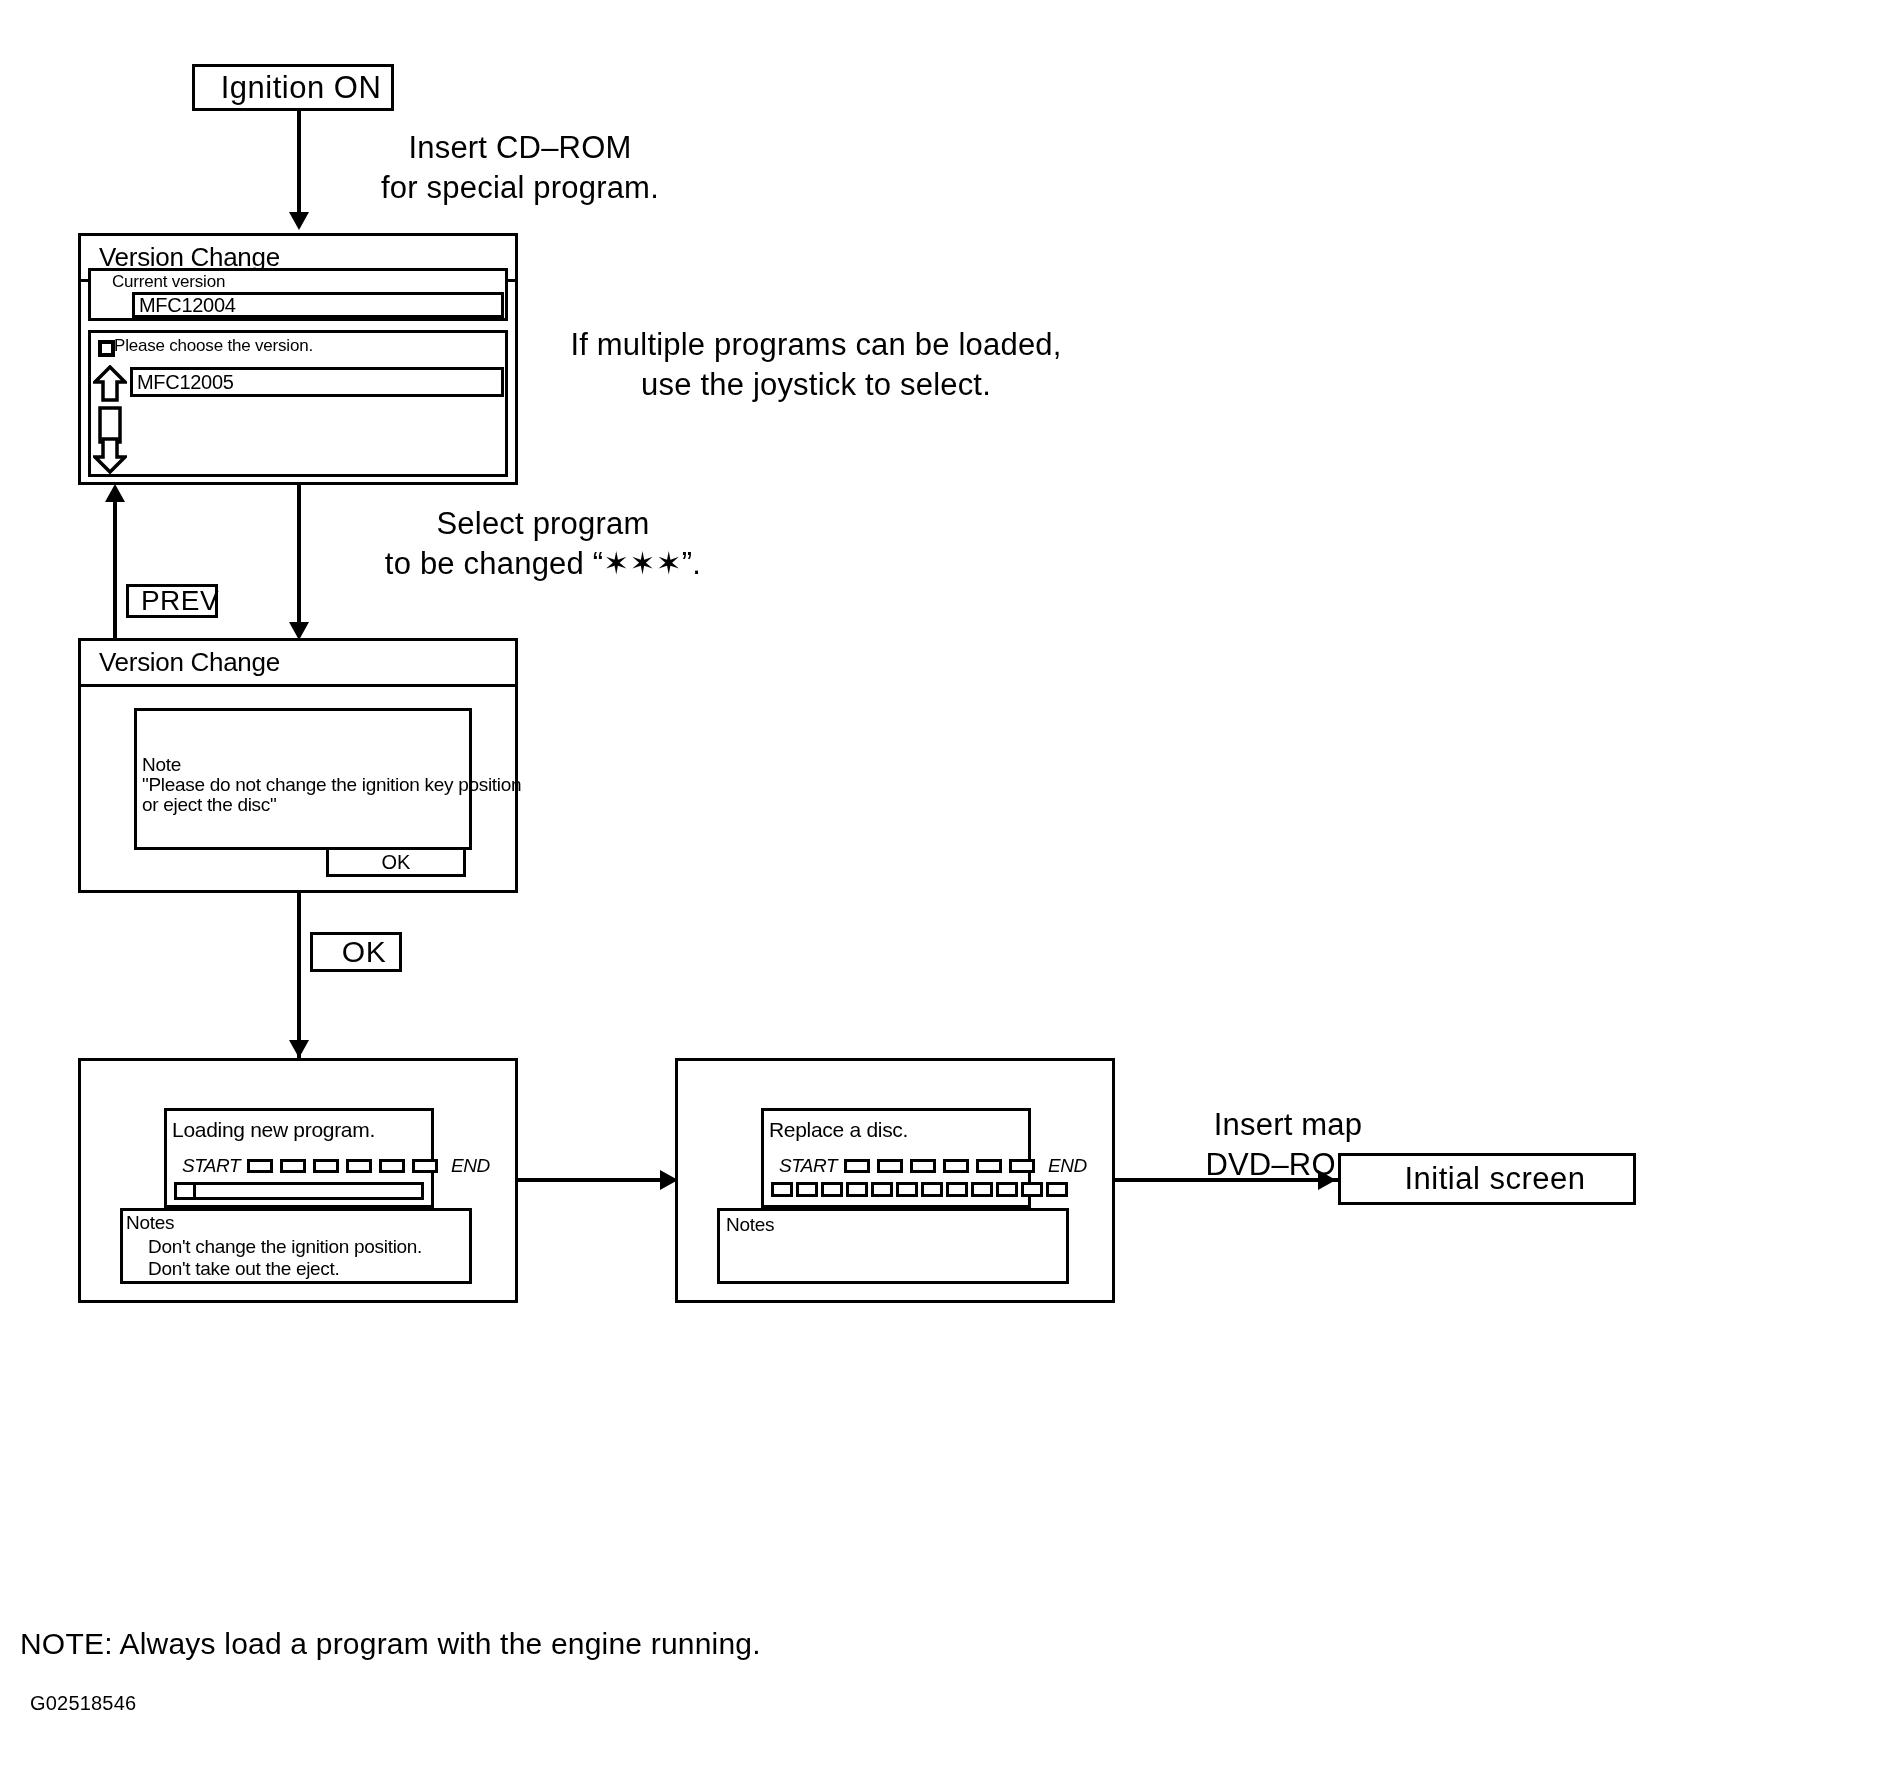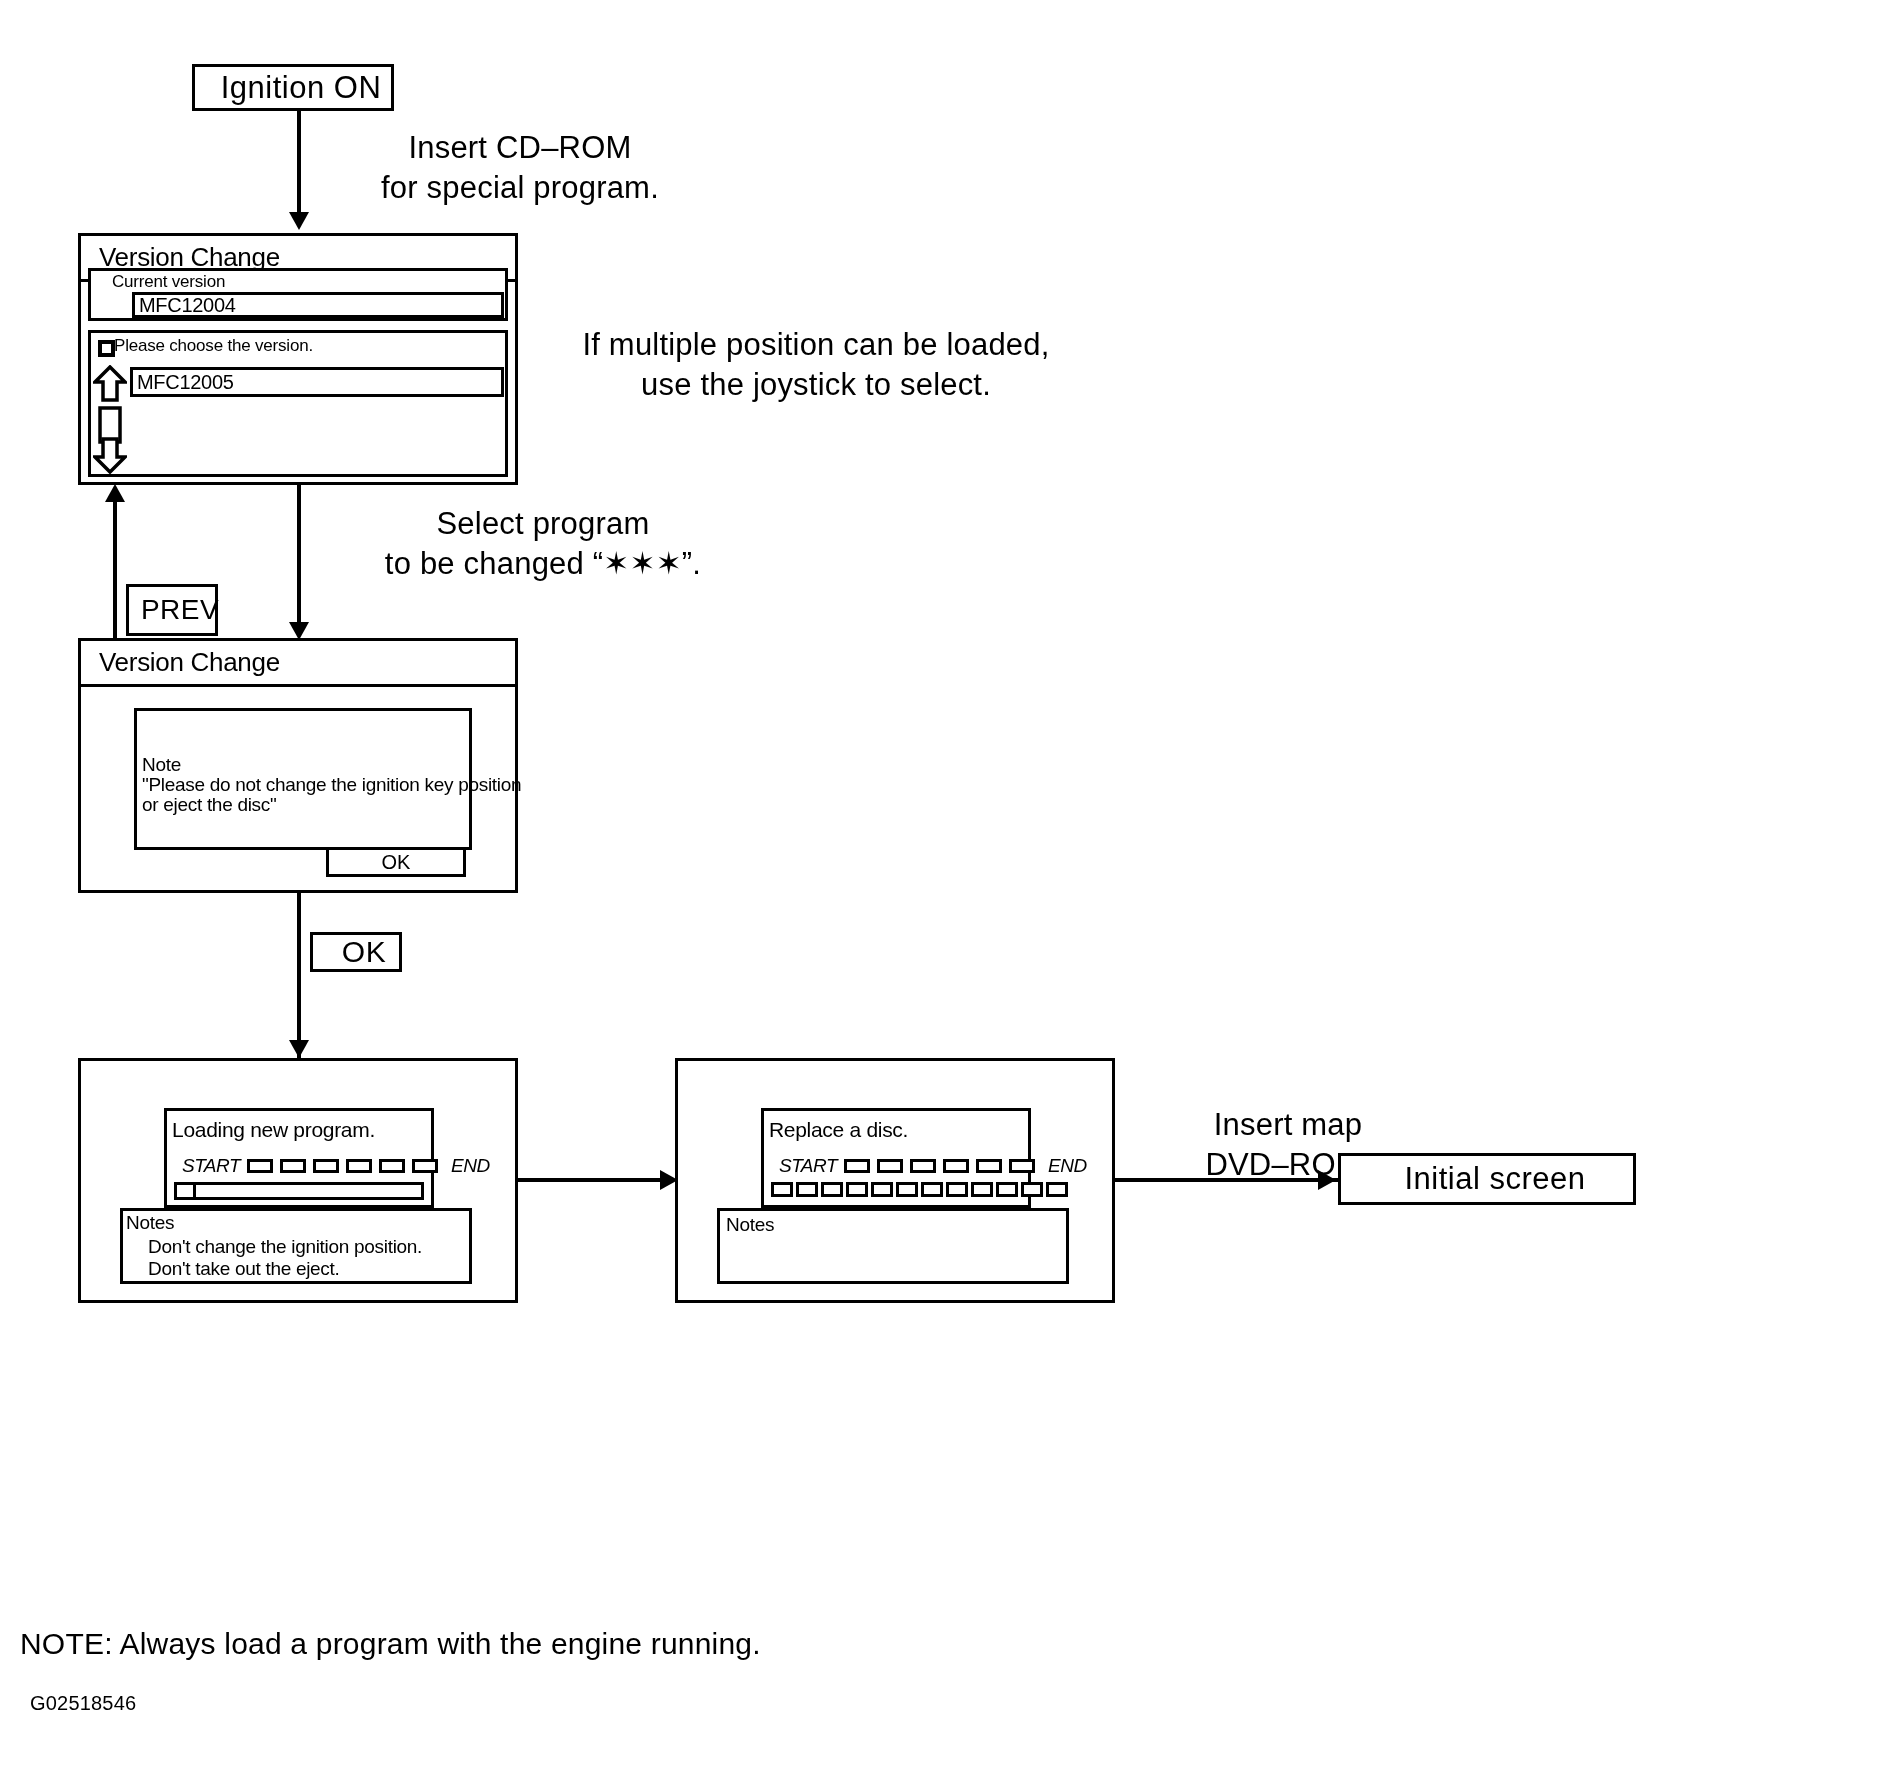--- a/index.html
+++ b/index.html
@@ -188,31 +188,31 @@
   </div>
 
   <div class="abs" style="left:93px; top:436px; width:34px; height:38px;">
     <svg class="glyph" width="34" height="38" viewBox="0 0 34 38" aria-hidden="true">
       <polygon points="17,36 2,21 10,21 10,3 24,3 24,21 32,21" fill="#fff" stroke="#000" stroke-width="3.5" stroke-linejoin="miter"></polygon>
     </svg>
   </div>
 
   <div class="abs field" style="left:130px; top:367px; width:374px; height:30px;">MFC12005</div>
 
-  <div class="abs bigtext" style="left:536px; top:325px; width:560px;">If multiple position can be loaded,
+  <div class="abs bigtext" style="left:536px; top:325px; width:560px;">If multiple programs can be loaded,
 use the joystick to select.</div>
 
   <div class="abs vline" style="left:297px; top:485px; width:4px; height:140px;"></div>
   <div class="abs arrow-down" style="left:289px; top:622px;"></div>
   <div class="abs bigtext" style="left:308px; top:504px; width:470px;">Select program
 to be changed “✶✶✶”.</div>
 
   <div class="abs vline" style="left:113px; top:494px; width:4px; height:147px;"></div>
   <div class="abs arrow-up" style="left:105px; top:484px;"></div>
-  <div class="abs labelbox" style="left:126px; top:584px; width:92px; height:52px; font-size:28px;">
+  <div class="abs labelbox" style="left:126px; top:584px; width:92px; height:34px; font-size:28px;">
     <span>PREV</span>
   </div>
 
   <div class="abs window" style="left:78px; top:638px; width:440px; height:255px;">
     <div class="window-title">Version Change</div>
   </div>
 
   <div class="abs inner-panel" style="left:134px; top:708px; width:338px; height:142px;"></div>
   <div class="abs note-label" style="left:142px; top:754px;">Note</div>
   <div class="abs note-line" style="left:142px; top:772px;">"Please do not change the ignition key position</div>

